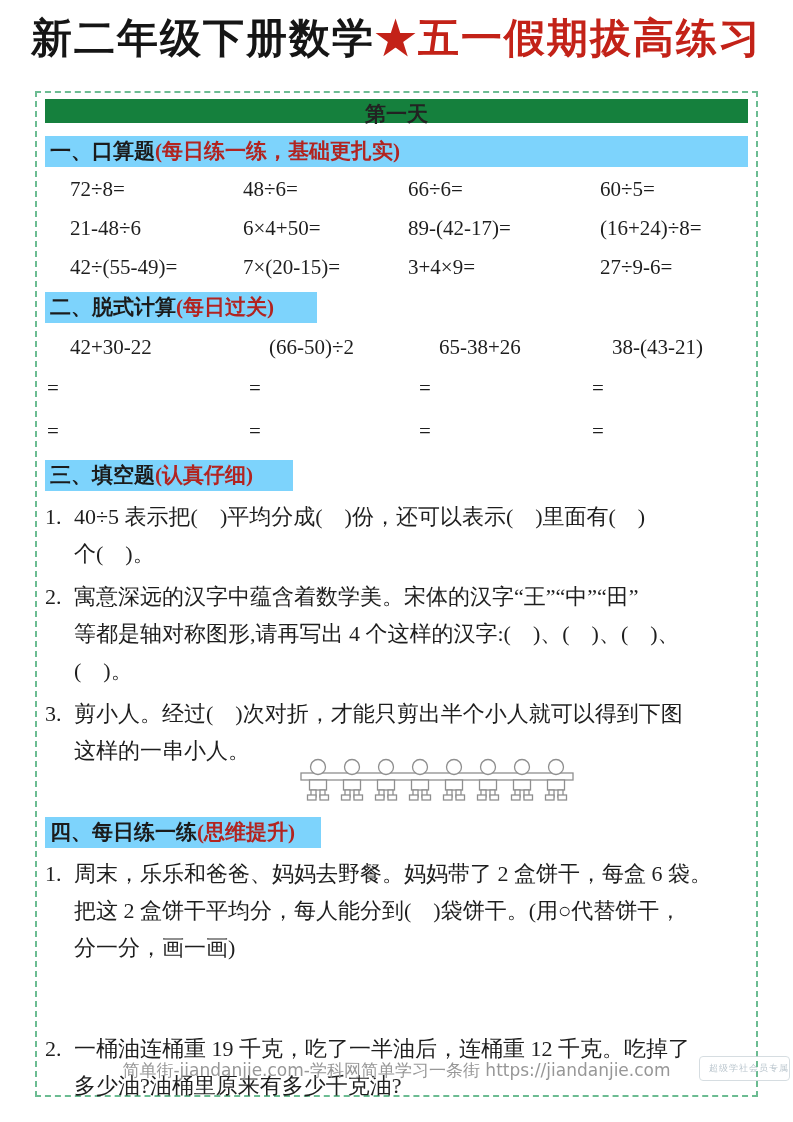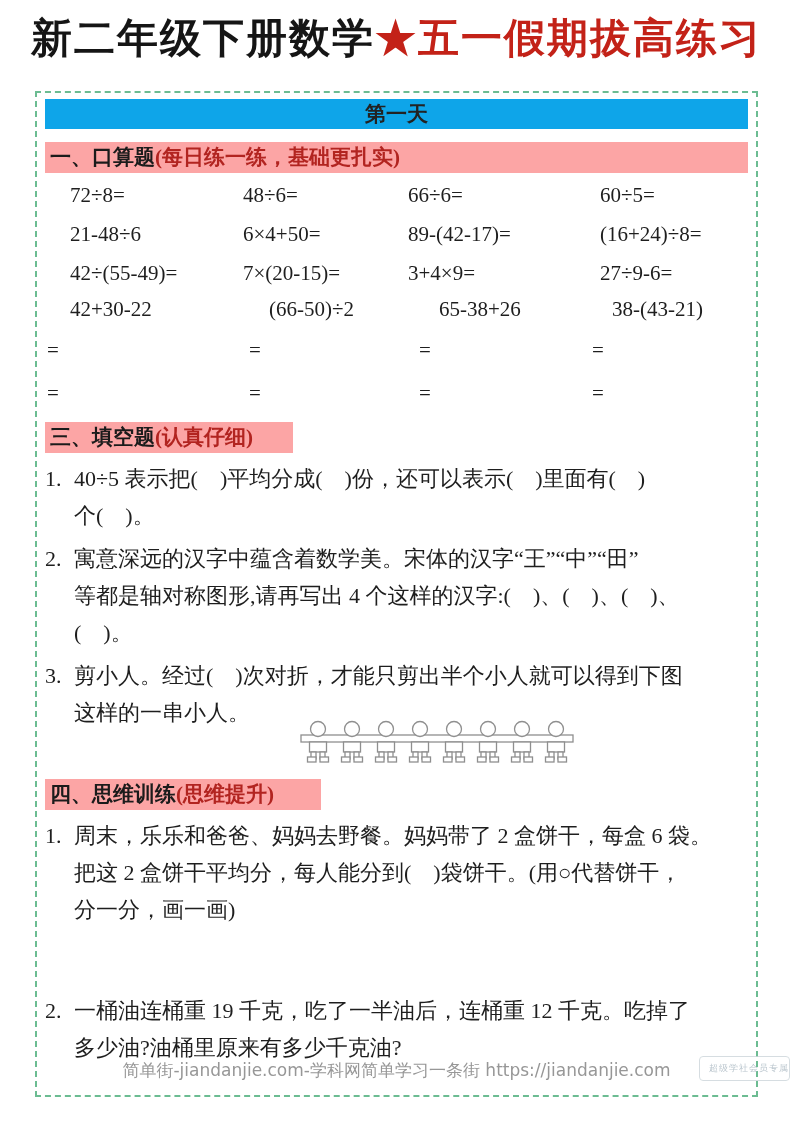--- a/index.html
+++ b/index.html
@@ -7,24 +7,24 @@
     font-family:"Liberation Serif","DejaVu Serif",serif; color:#1e1e1e; }
 
   .title { text-align:center; padding-top:11px; font-size:41px; font-weight:bold;
     letter-spacing:2px; white-space:nowrap; }
   .title .t-black { color:#151515; }
   .title .t-red   { color:#c32218; }
 
   .sheet { position:absolute; left:35px; top:91px; width:723px; height:1006px;
     border:2px dashed #6cbc92; padding:6px 8px 0 8px; }
 
-  .day-band { background:#0ea5e9; height:30px; line-height:30px; text-align:center;
+  .day-band { background:#15803d; height:24px; line-height:30px; text-align:center;
     font-size:21px; font-weight:bold; color:#222; }
 
-  .sec-heading { height:31px; line-height:31px; background:#fca5a5; font-size:21px;
+  .sec-heading { height:31px; line-height:31px; background:#7dd3fc; font-size:21px;
     font-weight:bold; padding-left:5px; white-space:nowrap; }
   .sec-heading .h-black { color:#1b1b1b; }
   .sec-heading .h-red   { color:#b22420; }
   .w-full { width:100%; }
   .w-272  { width:272px; }
   .w-248  { width:248px; }
   .w-276  { width:276px; }
 
   .oral-grid { display:grid; grid-template-columns:173px 165px 192px 1fr;
     padding-left:25px; margin-top:10px; row-gap:15px; font-size:21px; line-height:24px; }
@@ -77,20 +77,21 @@
     <span>21-48÷6</span>
     <span>6×4+50=</span>
     <span>89-(42-17)=</span>
     <span>(16+24)÷8=</span>
     <span>42÷(55-49)=</span>
     <span>7×(20-15)=</span>
     <span>3+4×9=</span>
     <span>27÷9-6=</span>
   </div>
 
+  <div class="sec-heading w-272 mt-sec"><span class="h-black">二、脱式计算</span><span class="h-red">(每日过关)</span></div>
 
   <div class="calc-problems">
     <span>42+30-22</span>
     <span>(66-50)÷2</span>
     <span>65-38+26</span>
     <span>38-(43-21)</span>
   </div>
   <div class="equals-row eq1">
     <span>=</span>
     <span>=</span>
@@ -148,21 +149,21 @@
       <use href="#doll" x="35"></use>
       <use href="#doll" x="69"></use>
       <use href="#doll" x="103"></use>
       <use href="#doll" x="137"></use>
       <use href="#doll" x="171"></use>
       <use href="#doll" x="205"></use>
       <use href="#doll" x="239"></use>
     </svg>
   </div>
 
-  <div class="sec-heading w-276" style="margin-top:8px;"><span class="h-black">四、思维训练</span><span class="h-red">(思维提升)</span></div>
+  <div class="sec-heading w-276" style="margin-top:8px;"><span class="h-black">四、每日练一练</span><span class="h-red">(思维提升)</span></div>
 
   <div class="q-list">
     <div class="q-item">
       <span class="q-num">1.</span>
       <div class="q-body">
         <div class="q-line">周末，乐乐和爸爸、妈妈去野餐。妈妈带了 2 盒饼干，每盒 6 袋。</div>
         <div class="q-line">把这 2 盒饼干平均分，每人能分到(    )袋饼干。(用○代替饼干，</div>
         <div class="q-line">分一分，画一画)</div>
       </div>
     </div>

